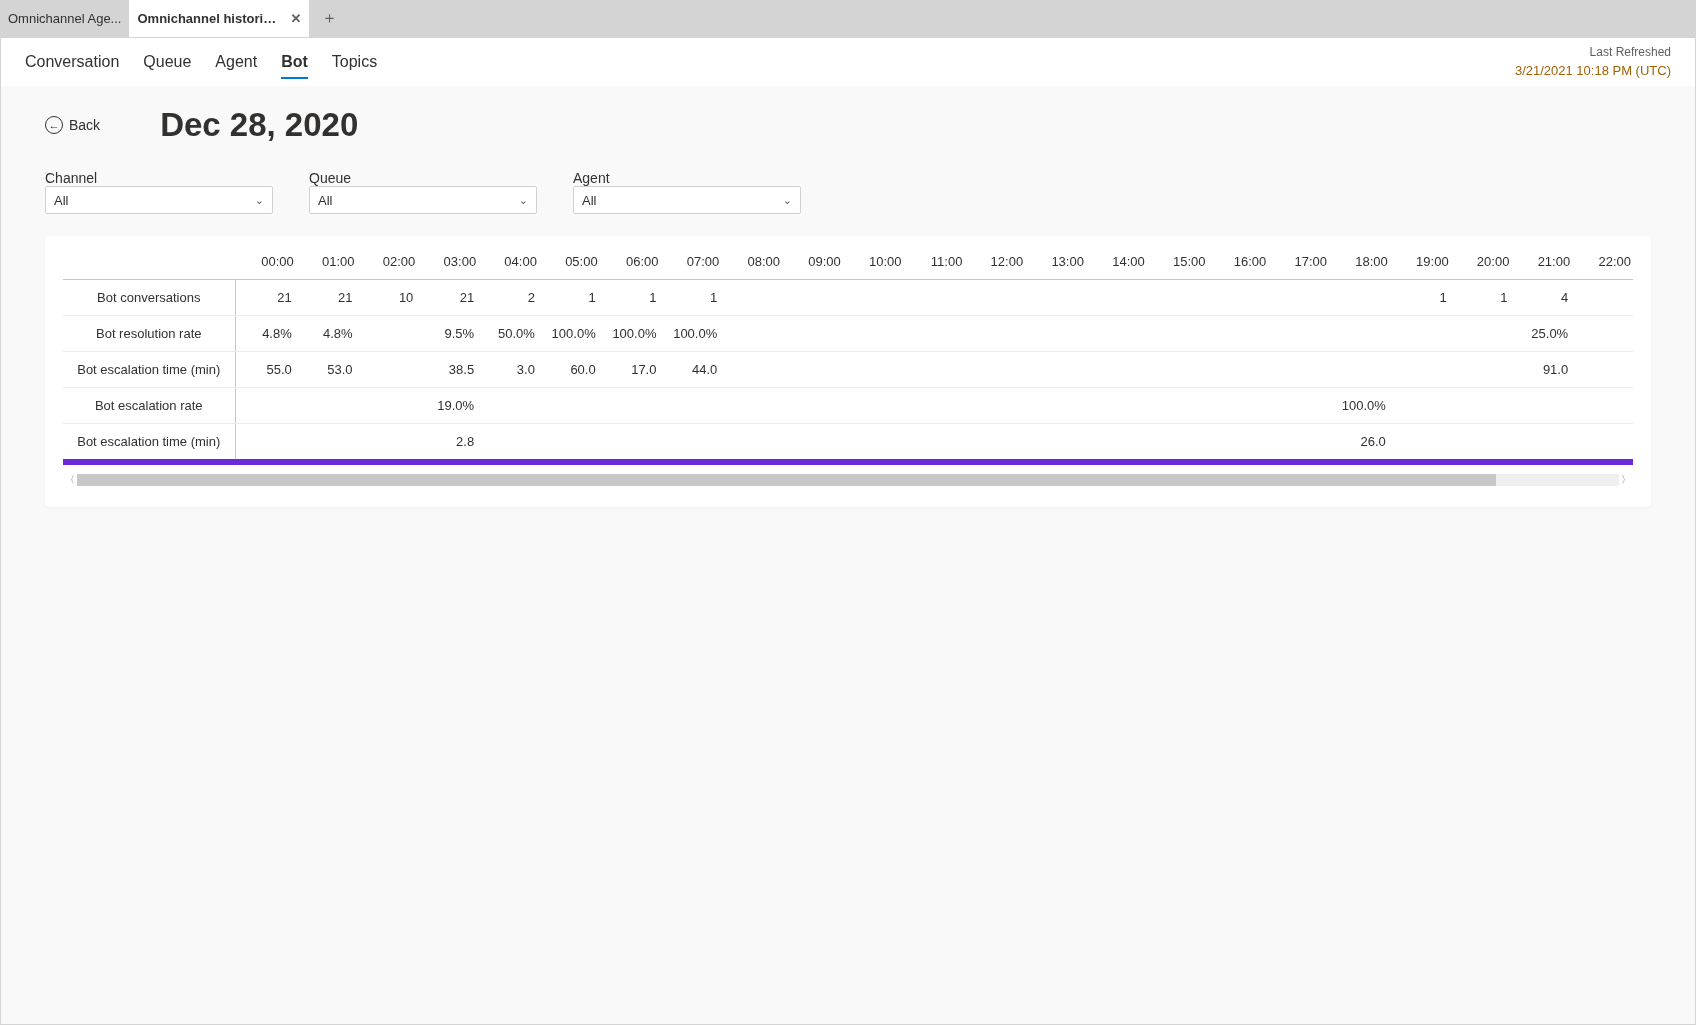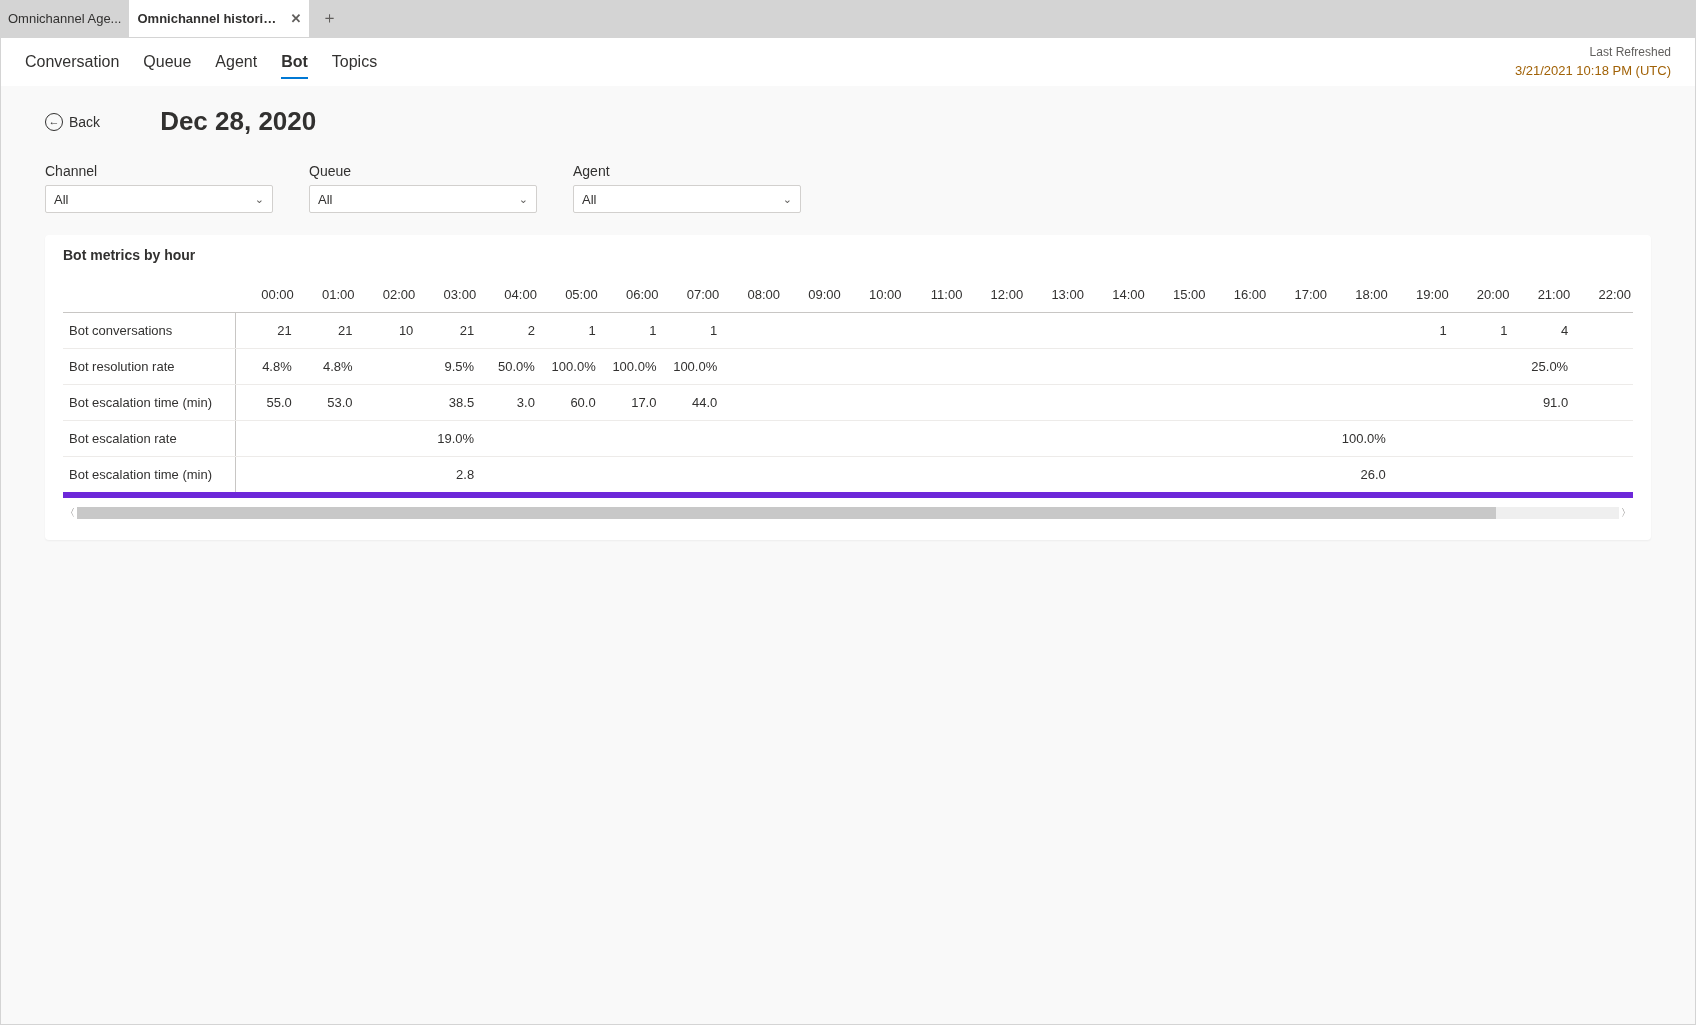--- a/index.html
+++ b/index.html
@@ -161,30 +161,30 @@
       height: 18px;
       border: 1.5px solid #323130;
       border-radius: 50%;
       display: inline-flex;
       align-items: center;
       justify-content: center;
       font-size: 11px;
       line-height: 1;
     }
     .page-title {
-      font-size: 26px;
+      font-size: 33px;
       font-weight: 600;
       color: #323130;
     }
     .filter-row {
       display: flex;
       gap: 36px;
       margin-bottom: 22px;
     }
-    .filter-group { display: flex; flex-direction: column; gap: 6px; }
+    .filter-group { display: flex; flex-direction: column; }
     .filter-label { font-size: 14px; color: #323130; }
     .filter-select {
       width: 228px;
       height: 28px;
       border: 1px solid #d2d0ce;
       background: #ffffff;
       display: flex;
       align-items: center;
       justify-content: space-between;
       padding: 0 8px;
@@ -225,21 +225,21 @@
     table.matrix thead th {
       padding: 6px 2px 10px 2px;
       border-bottom: 1px solid #c8c6c4;
       font-size: 13px;
     }
     table.matrix thead th.row-head-spacer {
       border-right: none;
       width: 172px;
     }
     table.matrix tbody td.row-head {
-      text-align: left;
+      text-align: center;
       padding: 10px 6px;
       border-right: 1px solid #c8c6c4;
       width: 172px;
     }
     table.matrix tbody tr td {
       border-bottom: 1px solid #edebe9;
       padding: 10px 4px;
       width: 44px;
     }
     table.matrix tbody tr:last-child td { border-bottom: none; }
@@ -333,21 +333,20 @@
         <div class="filter-group">
           <div class="filter-label">Agent</div>
           <div class="filter-select">
             <span>All</span>
             <span class="chev">⌄</span>
           </div>
         </div>
       </div>
 
     <div class="card">
-      <div class="card-title">Bot metrics by hour</div>
       <div class="matrix-wrap">
         <table class="matrix" id="matrix">
           <thead>
               <tr id="matrix-head">
                 <th class="row-head-spacer"></th>
                 <th>00:00</th>
                 <th>01:00</th>
                 <th>02:00</th>
                 <th>03:00</th>
                 <th>04:00</th>

